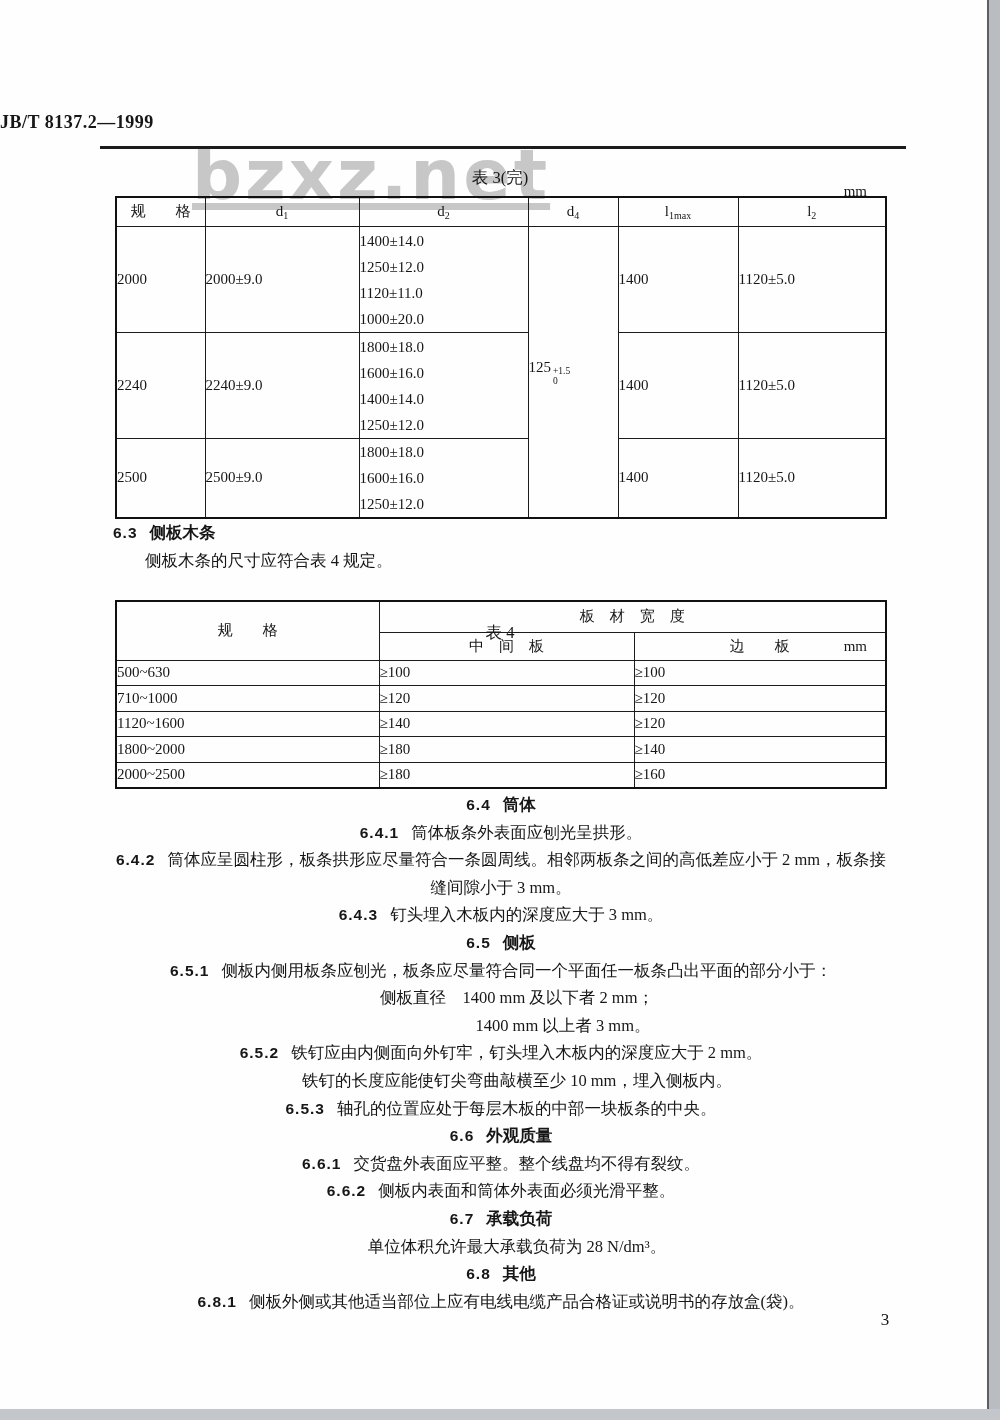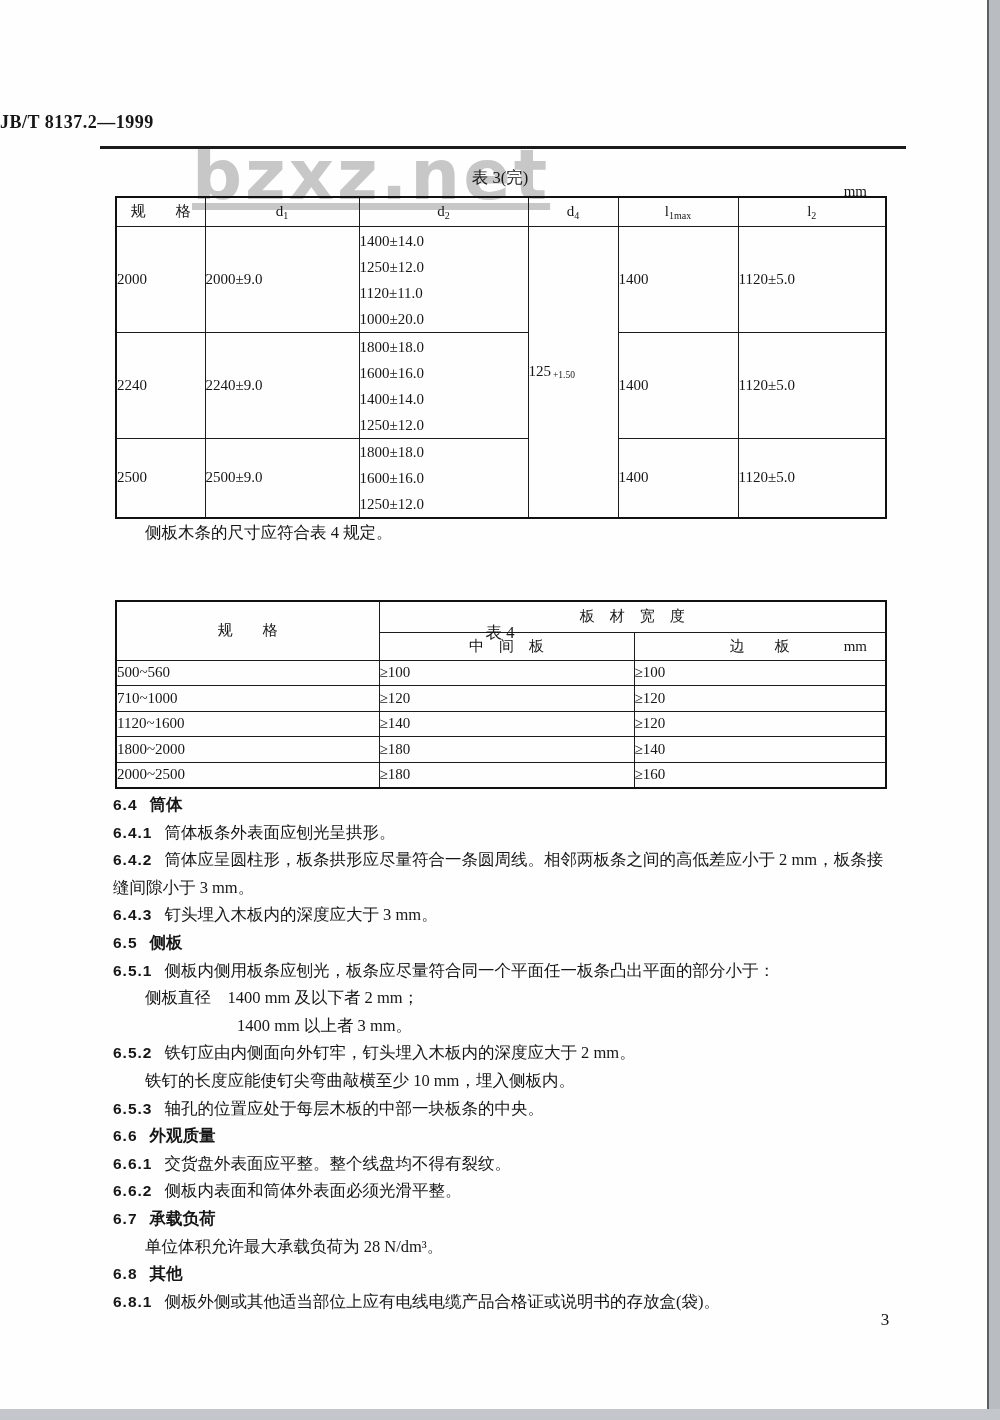--- a/index.html
+++ b/index.html
@@ -35,29 +35,29 @@
   #table4{top:600px;}
   th,td{border:1.6px solid #1c1c1c;vertical-align:middle;
     font-size:15px;font-weight:normal;padding:0;line-height:1.3;}
   #table3{border:2px solid #111;}
   #table4{border:2px solid #111;}
   #table3 th{height:28px;}
   #table3 td.h105{height:105px;}
   #table3 td.h78{height:78px;}
   #table3 .dlines div{line-height:26px;}
   sub{font-size:10px;vertical-align:-3px;line-height:0;}
-  .tolstack{display:inline-flex;flex-direction:row;align-items:flex-start;
+  .tolstack{display:inline-flex;flex-direction:column;align-items:flex-start;
     font-size:9.5px;line-height:9.5px;vertical-align:-2px;margin-left:2px;}
   #table4 .hr1 th{height:30px;}
   #table4 .hr2 th{height:27px;}
   #table4 td{height:24.4px;font-size:15px;}
 
   .textblock{position:absolute;left:113px;width:776px;z-index:2;}
   #sec63{top:519px;}
-  #clauses{top:791px;}
+  #clauses{top:791px;text-align:center;}
   .para{line-height:27.6px;font-size:16.5px;margin:0;}
   .para .num{font-weight:bold;font-family:"Liberation Sans","DejaVu Sans",sans-serif;
     font-size:15.5px;margin-right:12px;letter-spacing:1px;}
   .para.heading{font-weight:bold;}
   .para.heading .txt{font-weight:bold;}
   .para.indent{padding-left:32px;}
   .para.indent2{padding-left:124px;}
   #sec63 .para{line-height:28px;}
 
   .page-number{position:absolute;top:1310px;left:860px;width:50px;text-align:center;font-size:17px;z-index:2;}
@@ -133,20 +133,21 @@
             <div>1600±16.0</div>
             <div>1250±12.0</div>
           </td>
           <td class="h78">1400</td>
           <td class="h78">1120±5.0</td>
         </tr>
       </tbody>
   </table>
 
   <div class="textblock" id="sec63">
+      <div class="para heading"><span class="num">6.3</span><span class="txt">侧板木条</span></div>
       <div class="para indent"><span class="txt">侧板木条的尺寸应符合表 4 规定。</span></div>
     </div>
 
   <div class="caption-row" id="t4cap">
     <span class="cap">表 4</span>
     <span class="unit">mm</span>
   </div>
 
   <table id="table4">
     <colgroup>
@@ -159,21 +160,21 @@
         <th rowspan="2">规　　格</th>
         <th colspan="2">板　材　宽　度</th>
       </tr>
       <tr class="hr2">
         <th>中　间　板</th>
         <th>边　　板</th>
       </tr>
     </thead>
     <tbody id="t4body">
         <tr>
-          <td>500~560</td>
+          <td>500~630</td>
           <td>≥100</td>
           <td>≥100</td>
         </tr>
         <tr>
           <td>710~1000</td>
           <td>≥120</td>
           <td>≥120</td>
         </tr>
         <tr>
           <td>1120~1600</td>

